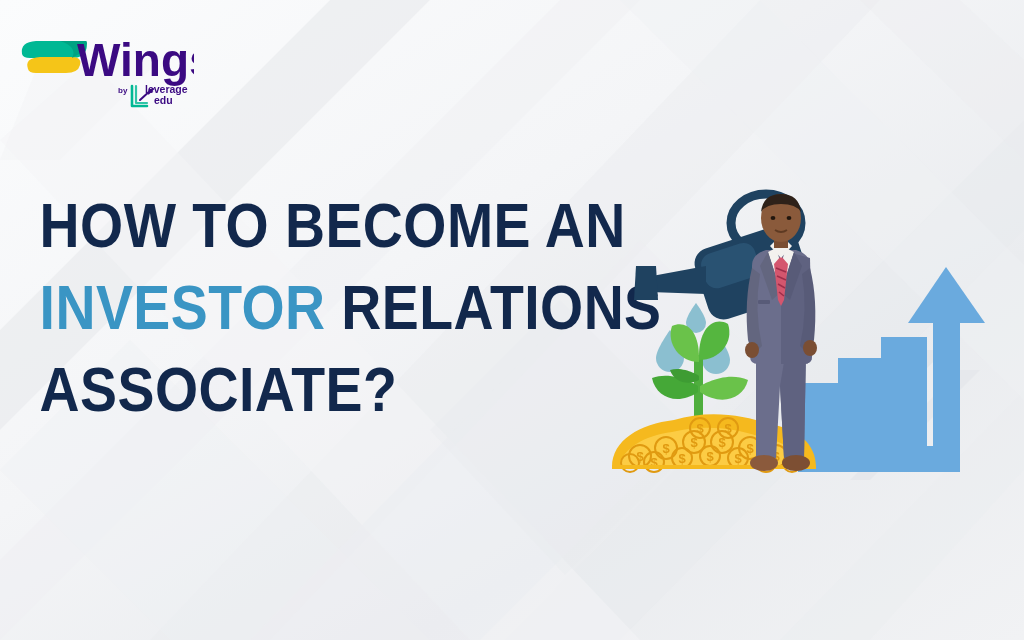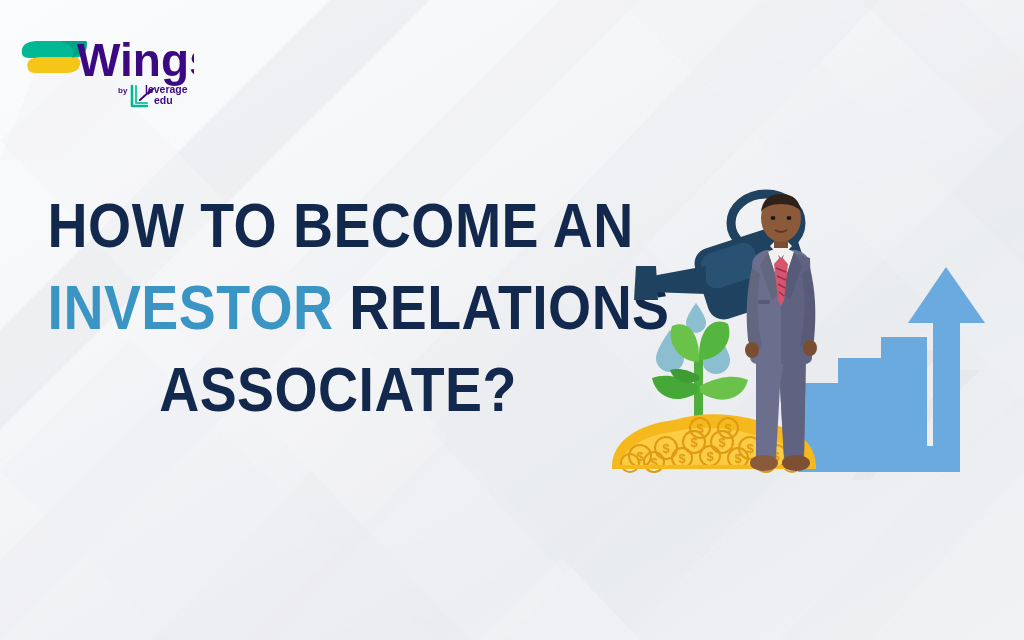--- a/index.html
+++ b/index.html
@@ -23,23 +23,22 @@
 
   
   #logo {
     position:absolute; left:14px; top:14px;
     width:180px; height:96px;
   }
 
   
   #headline {
     position:absolute;
-    left:8px; top:196px;
+    left:0px; top:196px;
     width:660px;
-    text-align:center;
     line-height:0.95;
   }
   .hl-line {
     font-family:"Liberation Sans Narrow","Liberation Sans", sans-serif;
     font-weight:bold;
     font-size:63px;
     letter-spacing:0.5px;
     color:#12284c;
     white-space:nowrap;
     transform:scaleX(0.88);

